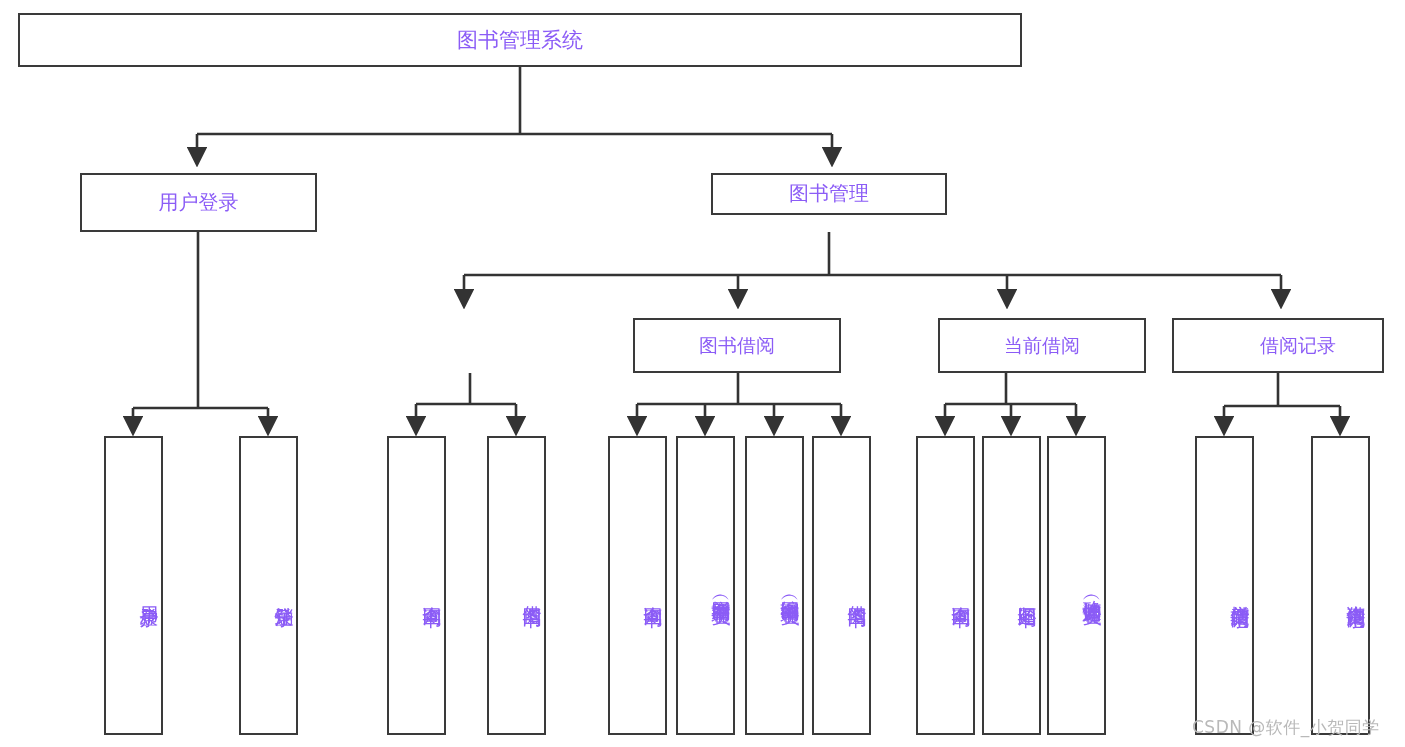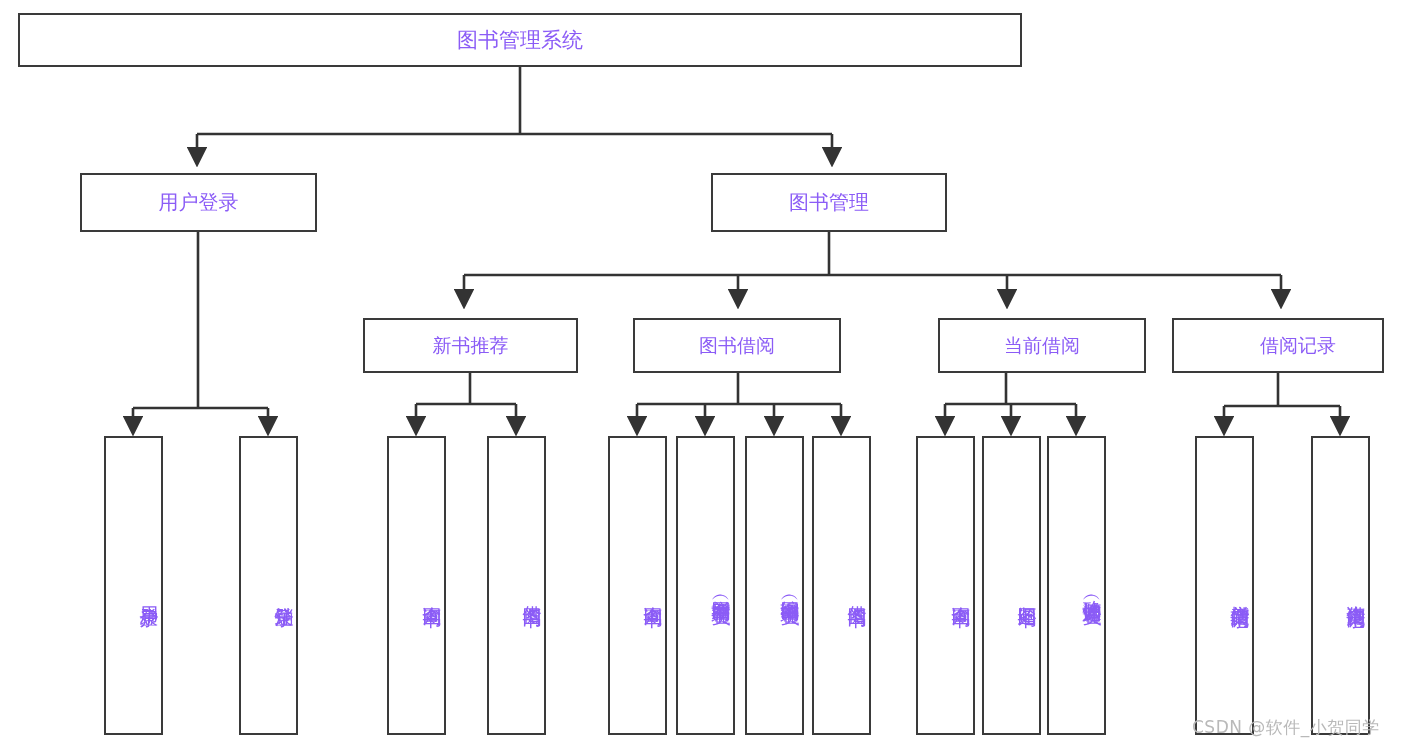--- a/index.html
+++ b/index.html
@@ -126,27 +126,24 @@
   </svg>
 
   <div class="node root" style="left:18px; top:13px; width:1004px; height:54px;">
     <span class="lbl">图书管理系统</span>
   </div>
 
   <div class="node lvl1" style="left:80px; top:173px; width:237px; height:59px;">
     <span class="lbl">用户登录</span>
   </div>
 
-  <div class="node lvl1" style="left:711px; top:173px; width:236px; height:59px;text-align:center;">
+  <div class="node lvl1" style="left:711px; top:173px; width:236px; height:42px;text-align:center;">
     <span class="lbl">图书管理</span>
   </div>
 
-  <div class="node lvl2" style="left:363px; top:318px; width:215px; height:55px;">
-    <span class="lbl">新书推荐</span>
-  </div>
 
   <div class="node lvl2" style="left:633px; top:318px; width:208px; height:55px;">
     <span class="lbl">图书借阅</span>
   </div>
 
   <div class="node lvl2" style="left:902px; top:318px; width:208px; height:55px;margin-left:36px;">
     <span class="lbl">当前借阅</span>
   </div>
 
   <div class="node lvl2" style="left:1172px; top:318px; width:212px; height:55px;padding-left:40px;">

